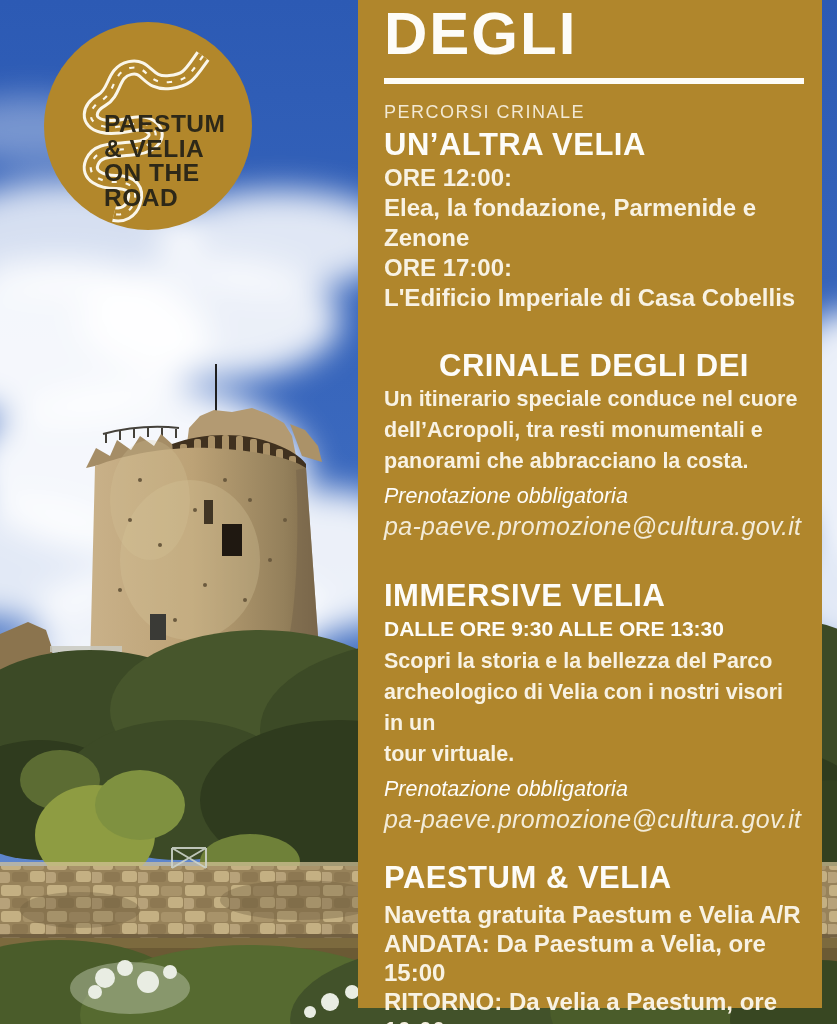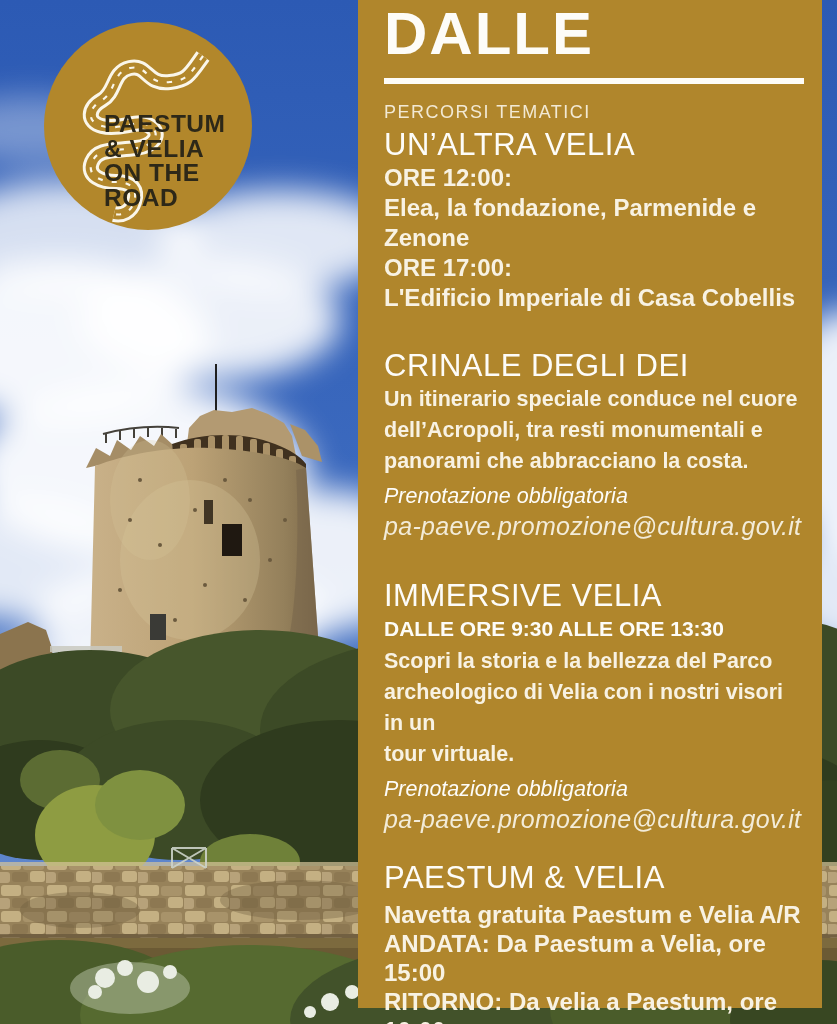--- a/index.html
+++ b/index.html
@@ -8,23 +8,23 @@
   .photo{position:absolute;left:0;top:0;width:837px;height:1024px;display:block;}
 
   
   .panel{position:absolute;left:358px;top:0;width:464px;height:1008px;
          background:#b0862c;box-sizing:border-box;padding:0 18px 0 26px;color:#fdfcf8;}
   .panel-title{margin:2px 0 0;font-size:60px;line-height:64px;font-weight:800;
                letter-spacing:2px;color:#fdfcf8;}
   .rule{margin-top:12px;height:6px;background:#fdfcf8;width:100%;}
   .kicker{margin-top:17px;font-size:18px;line-height:22px;font-weight:500;
           letter-spacing:1.5px;color:#f2e9d4;}
-  .h2{margin:0;font-size:31px;line-height:33px;font-weight:400;letter-spacing:.5px;color:#fdfcf8;}
+  .h2{margin:0;font-size:31px;line-height:33px;font-weight:700;letter-spacing:.5px;color:#fdfcf8;}
   .s1-h{margin-top:5px;}
-  .s2-h{margin-top:36px;}
+  .s2-h{margin-top:36px;text-align:center;}
   .s3-h{margin-top:38px;}
   .s4-h{margin-top:26px;line-height:36px;}
   .linegroup{margin-top:2px;}
   .line{font-size:24px;line-height:30px;font-weight:700;color:#f8f2e3;}
   .time{margin-top:2px;font-size:21px;line-height:30px;font-weight:700;color:#fdfcf8;}
   .para{margin-top:2px;font-size:21.5px;line-height:31px;font-weight:600;
         color:#f8f2e3;white-space:pre-line;max-width:414px;}
   .booking{margin-top:4px;font-size:21.5px;line-height:30px;font-weight:400;
            font-style:italic;color:#fdfcf8;}
   .email{font-size:25px;line-height:30px;font-weight:400;font-style:italic;
@@ -201,23 +201,23 @@
         <circle cx="170" cy="972" r="7"></circle>
           <circle cx="95" cy="992" r="7"></circle>
         <circle cx="330" cy="1002" r="9"></circle>
           <circle cx="352" cy="992" r="7"></circle>
           <circle cx="310" cy="1012" r="6"></circle>
       </g>
     </g>
   </svg>
 
   <div class="panel">
-    <h1 class="panel-title">DALLE</h1>
+    <h1 class="panel-title">DEGLI</h1>
     <div class="rule"></div>
-    <div class="kicker">PERCORSI TEMATICI</div>
+    <div class="kicker">PERCORSI CRINALE</div>
 
     <section>
       <h2 class="h2 s1-h">UN’ALTRA VELIA</h2>
       <div class="linegroup">
         <div class="line">ORE 12:00:</div>
         <div class="line">Elea, la fondazione, Parmenide e Zenone</div>
         <div class="line">ORE 17:00:</div>
         <div class="line">L'Edificio Imperiale di Casa Cobellis</div>
       </div>
     </section>

